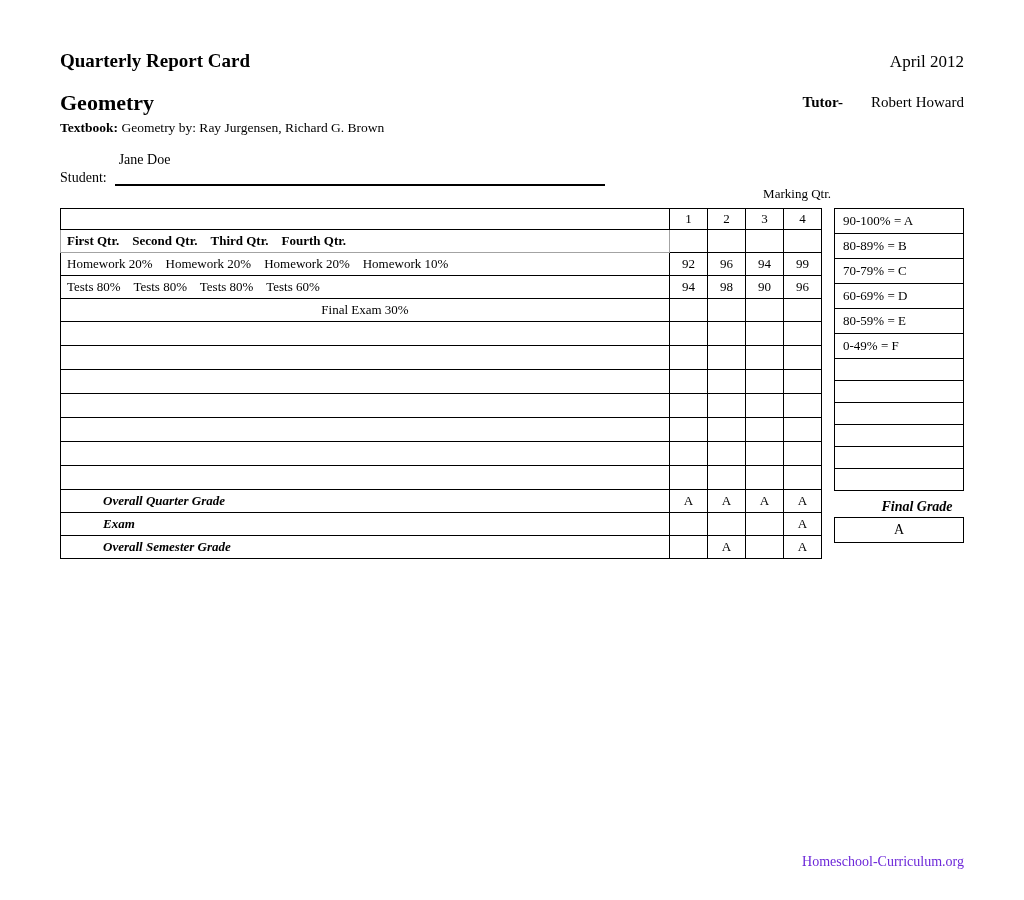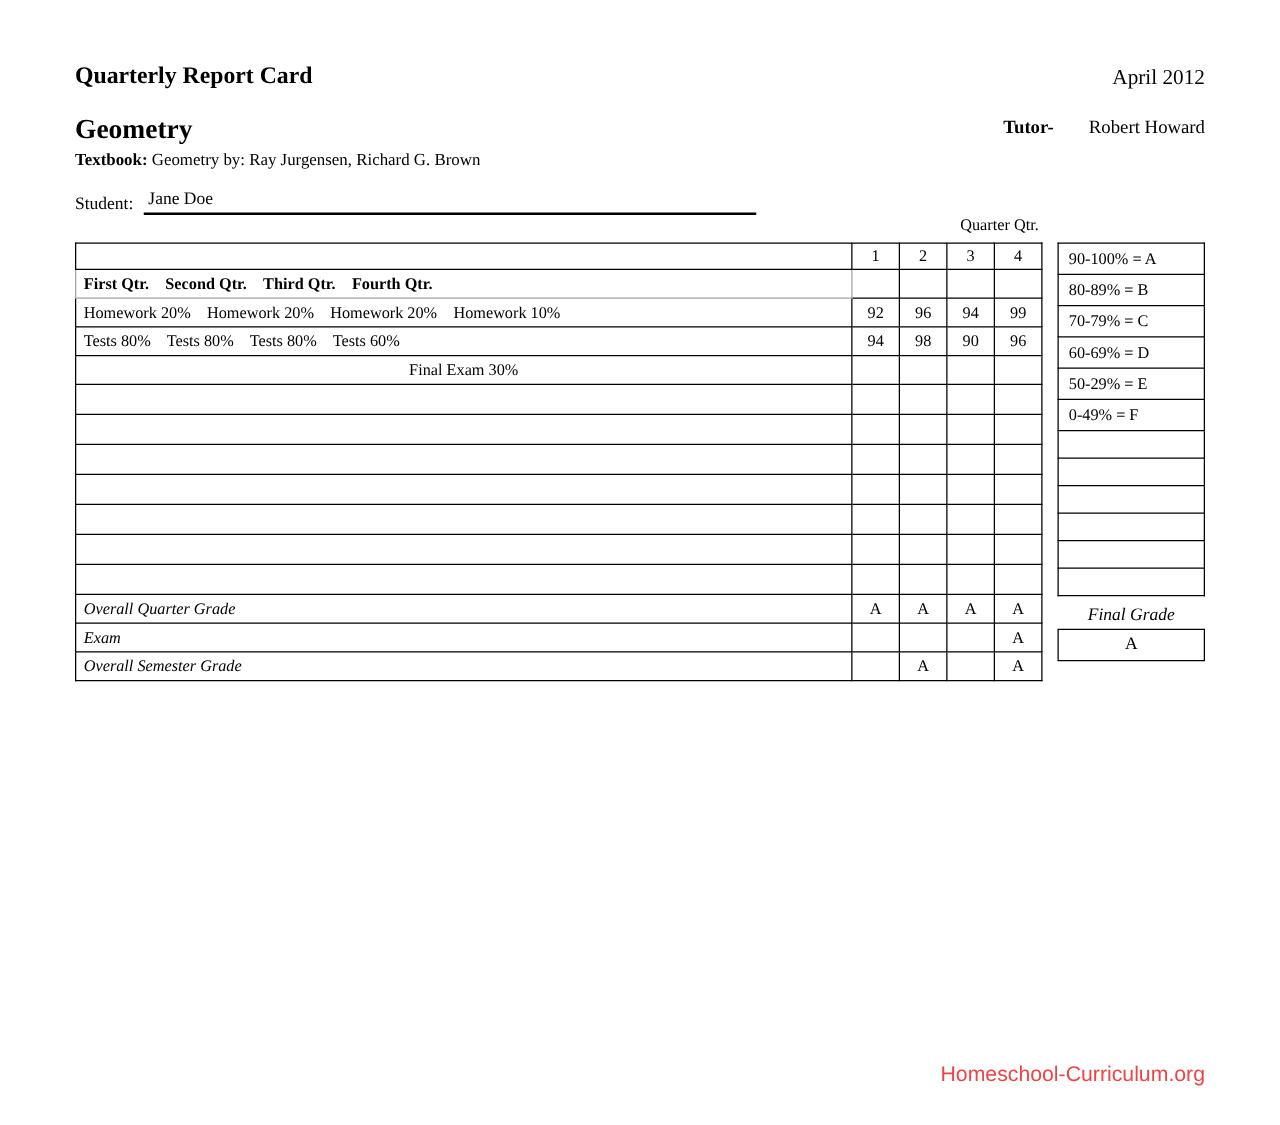--- a/index.html
+++ b/index.html
@@ -70,21 +70,21 @@
     .student-line {
       display: flex;
       align-items: flex-end;
       gap: 8px;
       font-size: 14px;
     }
     .student-underline {
       border-bottom: 2px solid #000;
       flex: 1;
       max-width: 490px;
-      padding-bottom: 2px;
+      padding-bottom: 16px;
       font-size: 14px;
       padding-left: 4px;
     }
     .main-table-area {
       display: flex;
       gap: 12px;
       margin-top: 6px;
     }
     .left-section {
       flex: 1;
@@ -100,30 +100,31 @@
       font-size: 13px;
       font-family: 'Times New Roman', Times, serif;
     }
     .grade-table .qtr-header {
       text-align: center;
       font-weight: normal;
       background: #fff;
       padding: 2px 4px;
     }
     .bold-italic {
-      font-weight: normal;
+      font-weight: bold;
       font-style: italic;
+      margin-left: 36px;
     }
     .grade-table .grade-cell {
       text-align: center;
       font-size: 13px;
     }
     
     .right-section {
-      width: 118px;
+      width: 130px;
       flex-shrink: 0;
     }
     .legend-table {
       border-collapse: collapse;
       width: 100%;
     }
     .legend-table td {
       border: 1px solid #000;
       padding: 4px 8px;
       font-size: 13px;
@@ -146,23 +147,23 @@
     .final-grade-box {
       border: 1px solid #000;
       text-align: center;
       padding: 4px;
       font-size: 14px;
     }
     .footer {
       position: absolute;
       bottom: 30px;
       right: 60px;
-      font-size: 17px;
-      font-family: Liberation Sans, sans-serif;
-      color: #ef4444;
+      font-size: 14px;
+      font-family: Liberation Serif, serif;
+      color: #6d28d9;
     }
     .empty-row td {
       height: 24px;
     }
   </style>
 </head>
 <body>
 
 <div class="page">
 
@@ -185,21 +186,21 @@
   </div>
 
   <div class="student-section">
     <div class="student-line">
       <span>Student:</span>
       <span class="student-underline">Jane Doe</span>
     </div>
   </div>
 
   <div style="display:flex; justify-content:flex-end; margin-bottom:2px; padding-right:133px;">
-    <span style="font-size:13px;">Quarter Qtr.</span>
+    <span style="font-size:13px;">Marking Qtr.</span>
   </div>
 
   <div class="main-table-area">
     <div class="left-section">
       <table class="grade-table">
 
         <colgroup>
           <col style="width:auto">
           <col style="width:38px">
           <col style="width:38px">
@@ -357,21 +358,21 @@
           <tr>
             <td>80-89% = B</td>
           </tr>
           <tr>
             <td>70-79% = C</td>
           </tr>
           <tr>
             <td>60-69% = D</td>
           </tr>
           <tr>
-            <td>50-29% = E</td>
+            <td>80-59% = E</td>
           </tr>
           <tr>
             <td>0-49% = F</td>
           </tr>
 
           <tr>
               <td class="empty-cell"></td>
             </tr>
           <tr>
               <td class="empty-cell"></td>

